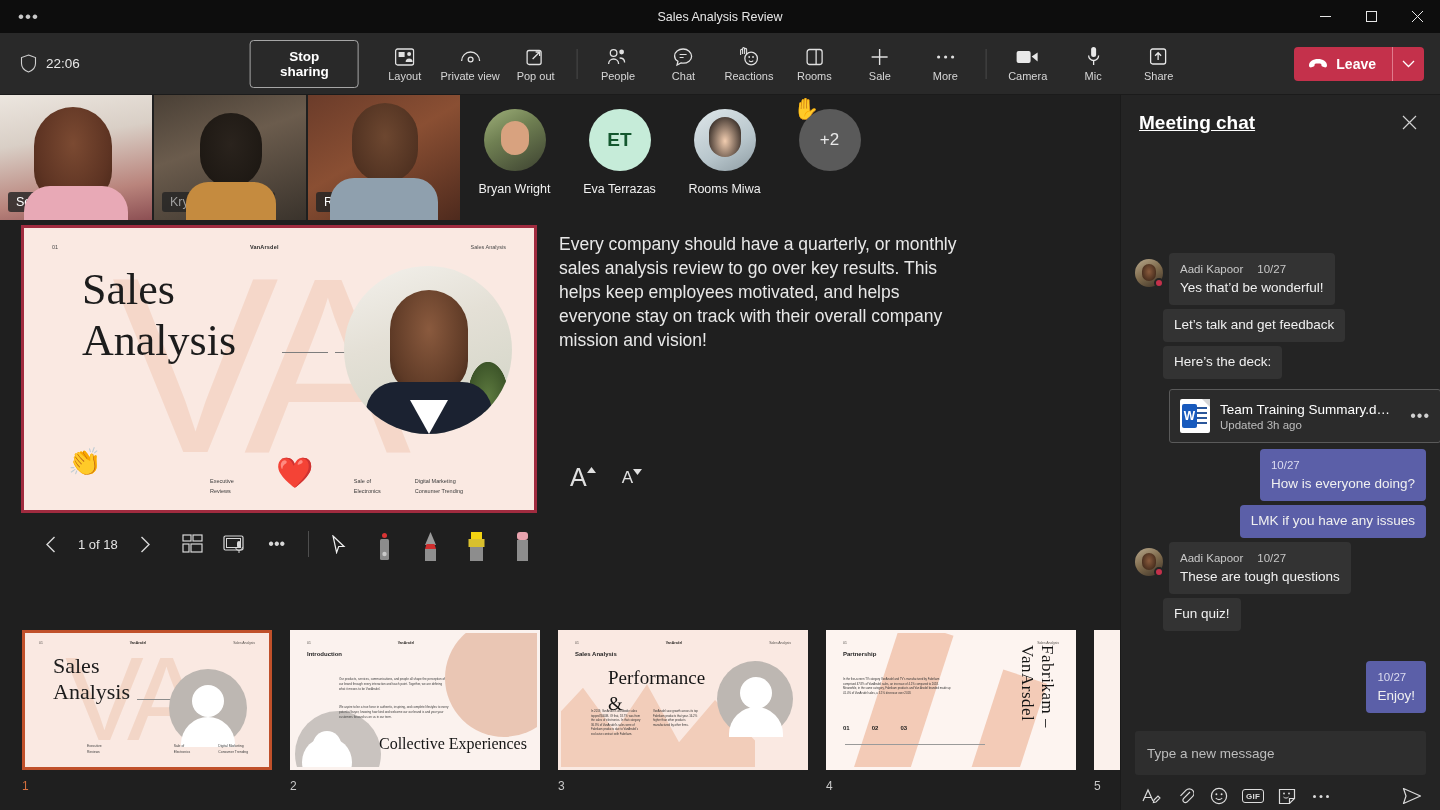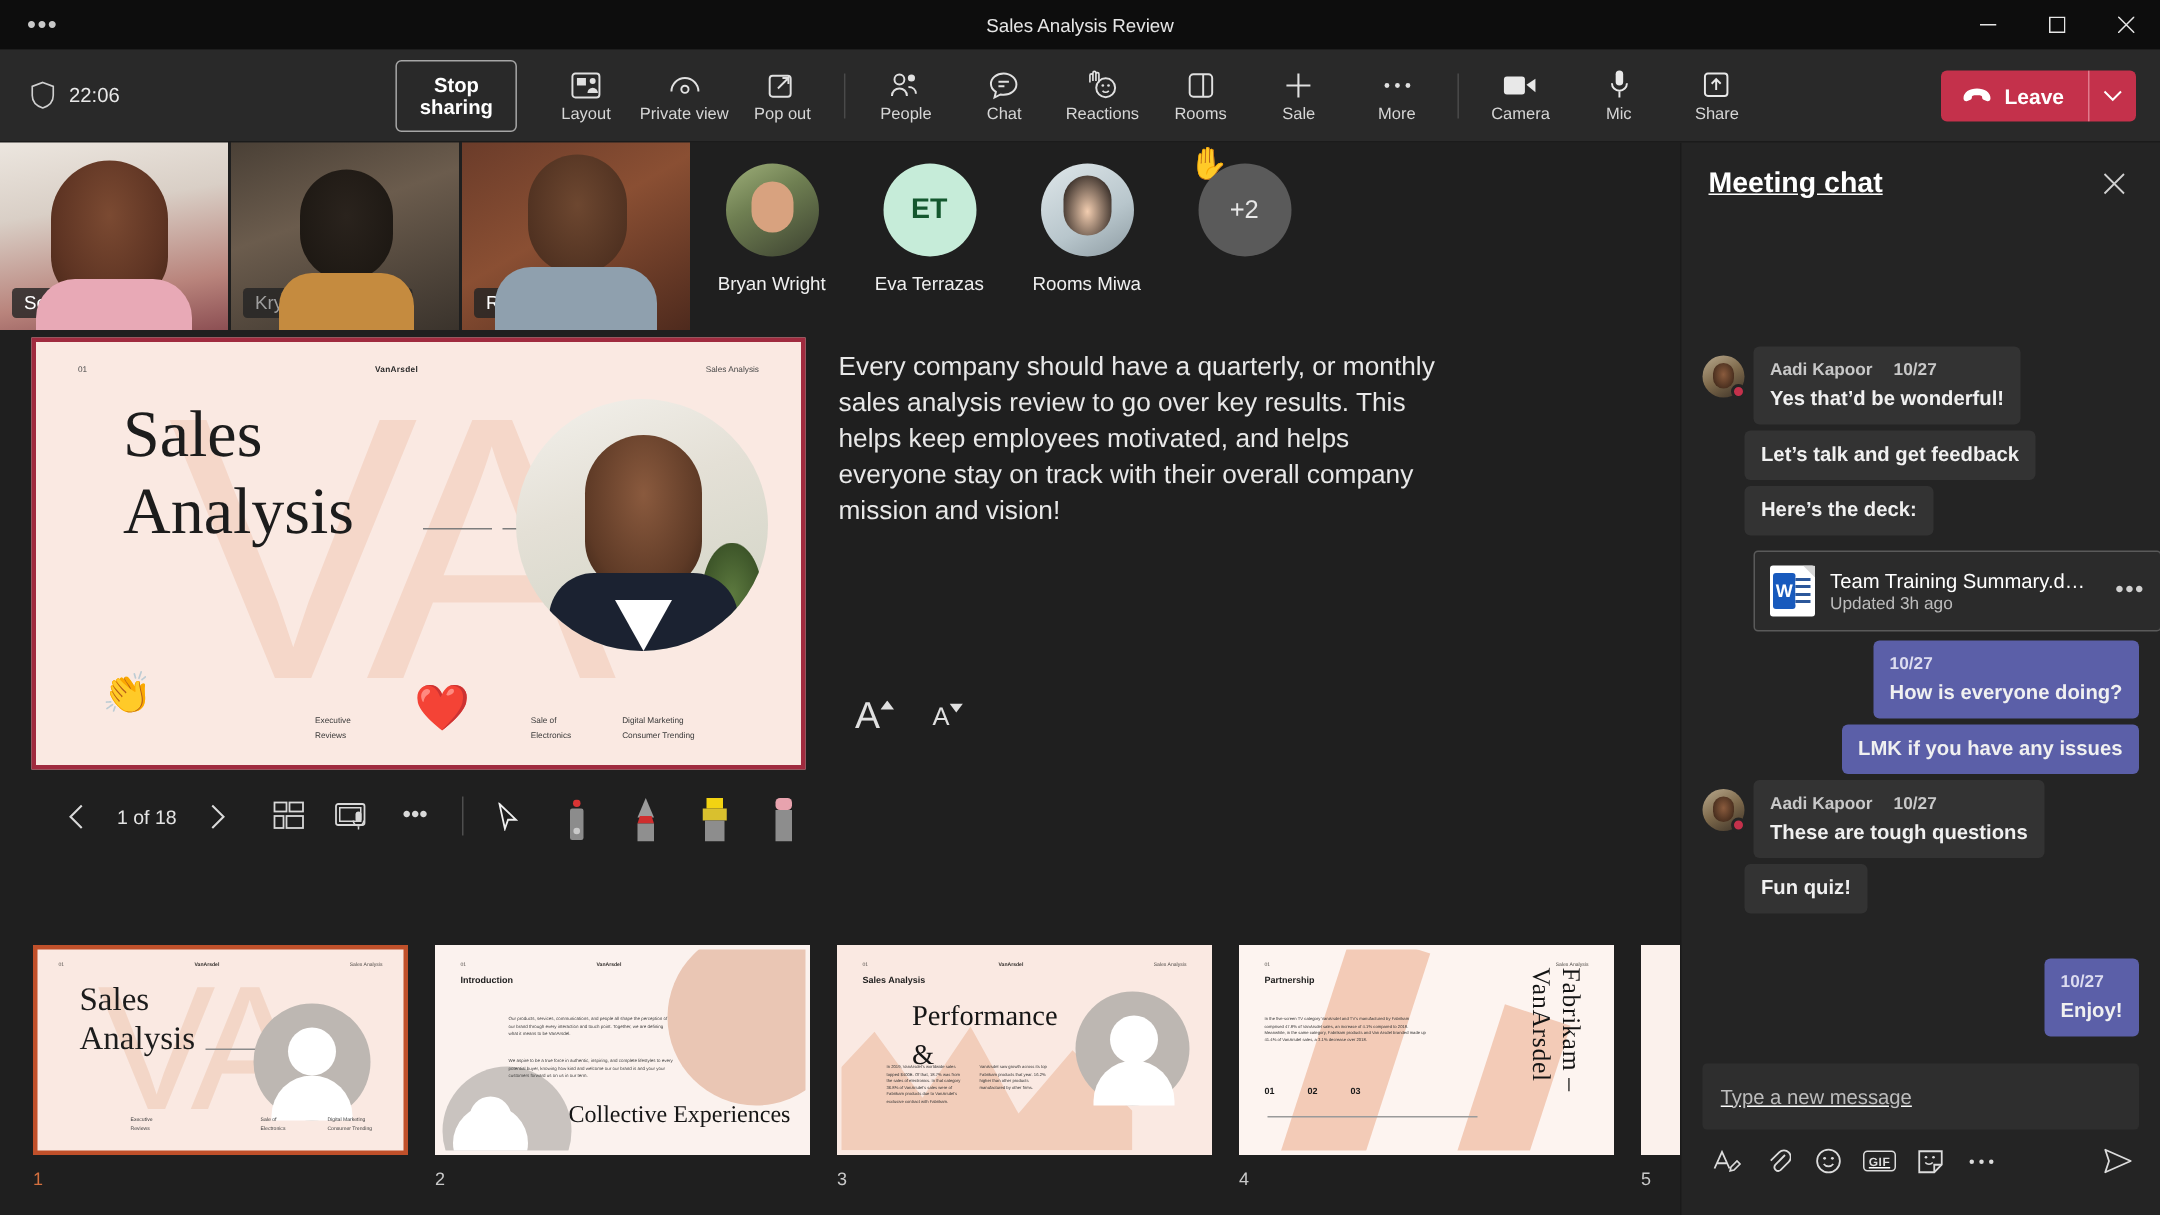--- a/index.html
+++ b/index.html
@@ -33,21 +33,21 @@
   .tl-left{ display:flex; align-items:center; gap:9px; margin-left:20px; }
   .tl-time{ font-size:13.5px; color:#e8e8e8; }
   .tl-center{
     position:absolute; left:50%; transform:translateX(-50%);
     display:flex; align-items:center; gap:2px;
   }
   .stop-sharing{
     border:1px solid #a6a6a6; border-radius:4px;
     background:transparent; color:#fff;
     font-size:13.5px; font-weight:700;
-    padding:8px 0; margin-right:12px; cursor:pointer;
+    padding:8px 14px; margin-right:12px; cursor:pointer;
     font-family:"Liberation Sans", sans-serif;
   }
   .tl-item{
     width:66px; display:flex; flex-direction:column; align-items:center;
     gap:2px; padding:4px 0; border-radius:4px; cursor:pointer;
   }
   .tl-ico{ height:22px; display:flex; align-items:center; justify-content:center; }
   .tl-lbl{ font-size:11px; color:#d6d6d6; white-space:nowrap; }
   .tl-sep{ width:1px; height:30px; background:#4a4a4a; margin:0 7px; }
   .tl-right{ position:absolute; right:16px; display:flex; align-items:center; }
@@ -239,21 +239,21 @@
     width:28px; height:28px; border-radius:50%; flex:none; margin-right:6px; position:relative;
     background:linear-gradient(150deg,#b9a98d 0%,#7e6a4c 50%,#3a3026 100%);
     align-self:flex-start; margin-top:6px;
   }
   .msg-av::after{ content:""; position:absolute; left:7px; top:5px; width:14px; height:17px;
       border-radius:8px; background:radial-gradient(ellipse at 50% 45%, #8a5b3d 0%, #422a1b 80%); }
   .msg-av .pres{ position:absolute; right:-1px; bottom:-1px; width:10px; height:10px;
       border-radius:50%; background:#c4314b; border:2px solid #242424; }
   .bubble{
     background:#333333; border-radius:4px; padding:7px 11px 8px 11px;
-    max-width:210px; font-size:13.5px; color:#f0f0f0; line-height:18px;font-weight:bold;
+    max-width:210px; font-size:13.5px; color:#f0f0f0; line-height:18px;
   }
   .bubble.me{ background:#5b5fa8; max-width:200px; }
   .b-meta{ font-size:11.5px; color:#c8c8c8; margin-bottom:1px; display:flex; gap:14px;}
   .bubble.me .b-meta{ color:#dcdcf0; }
   .b-name{ }
   .b-time{ }
   .msg-indent{ margin-left:28px; }
   .card{
     border:1px solid #5a5a5a; border-radius:3px; background:#2b2b2b;
     display:flex; align-items:center; gap:10px; padding:9px 10px; width:272px;
@@ -268,21 +268,21 @@
       align-items:center; justify-content:center; }
   .word-ico .lines{ position:absolute; right:3px; top:8px; width:10px; height:18px;
       background:repeating-linear-gradient(to bottom,#2b579a 0 2px,#fff 2px 5px); }
   .word-ico .fold{ position:absolute; right:0; top:0; width:8px; height:8px;
       background:#d6d6d6; clip-path:polygon(0 0,100% 100%,100% 0); }
   .card-txt{ flex:1; min-width:0; }
   .card-name{ font-size:13.5px; color:#fff; white-space:nowrap; overflow:hidden; text-overflow:ellipsis; }
   .card-sub{ font-size:11.5px; color:#bcbcbc; margin-top:2px; }
   .card-dots{ color:#d0d0d0; font-size:16px; letter-spacing:1px; line-height:8px; padding-left:4px;}
 
-  .compose{ padding:6px 14px 22px 14px;text-decoration:underline; }
+  .compose{ padding:6px 14px 0 14px; }
   .compose-box{
     background:#2e2e2e; border-radius:3px; height:44px; display:flex; align-items:center;
     padding:0 12px; cursor:text;
   }
   .compose-box input{
     background:transparent; border:none; outline:none; width:100%;
     color:#e8e8e8; font-size:13.5px; font-family:"Liberation Sans", sans-serif;
   }
   .compose-box input::placeholder{ color:#bdbdbd; }
   .compose-bar{ display:flex; align-items:center; gap:6px; margin-top:7px; padding-left:2px;}

